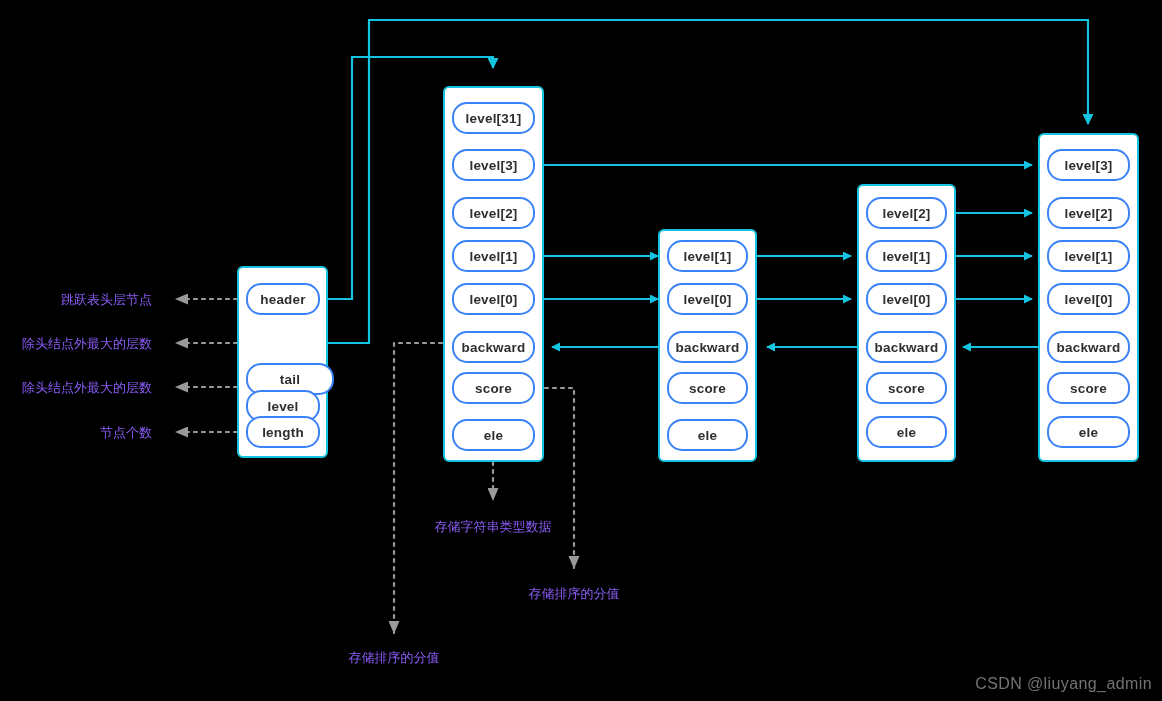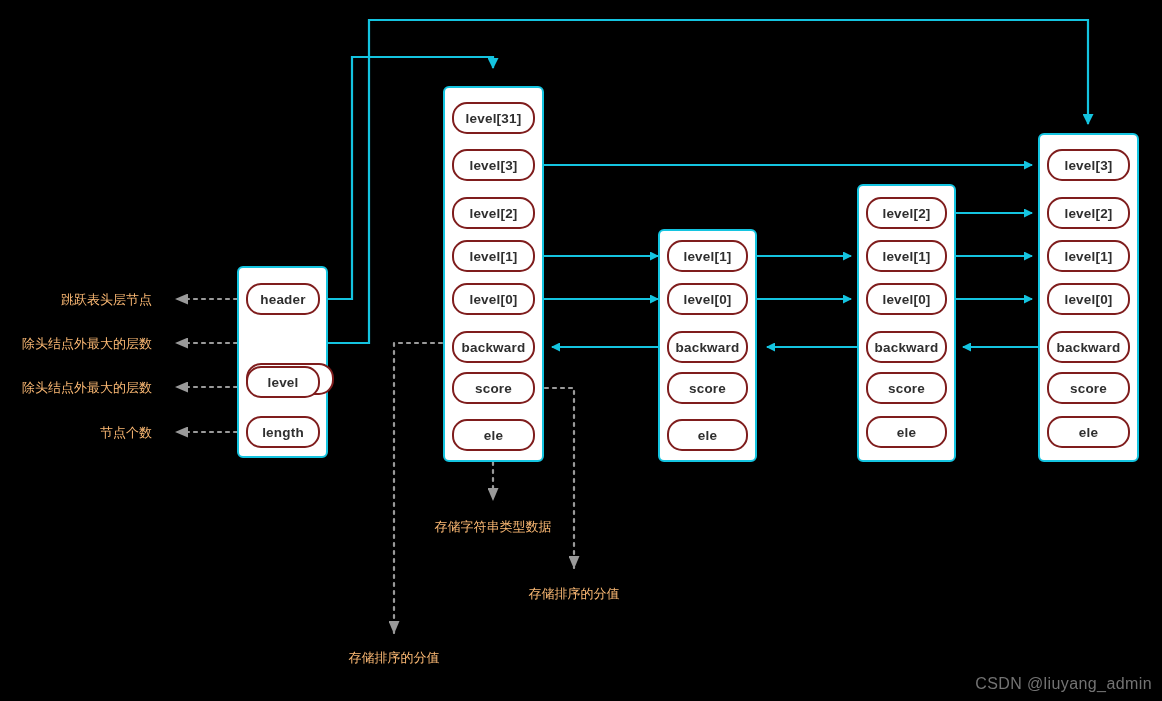--- a/index.html
+++ b/index.html
@@ -32,37 +32,37 @@
     box-sizing: border-box;
     border: 2px solid #14c4e0;
     border-radius: 6px;
     background: #ffffff;
     z-index: 3;
   }
   
   .cell {
     position: absolute;
     box-sizing: border-box;
-    border: 2px solid #7f1d1d;
+    border: 2px solid #3b82f6;
     border-radius: 15px;
     background: #ffffff;
     color: #2f2f2f;
     font-size: 13.5px;
     font-weight: bold;
     letter-spacing: 0.2px;
     display: flex;
     align-items: center;
     justify-content: center;
     z-index: 4;
   }
 
   
   .caption {
     position: absolute;
-    color: #fdba74;
+    color: #8b5cf6;
     font-size: 13px;
     white-space: nowrap;
     z-index: 5;
   }
   .caption.right   { text-align: right; transform: translate(-100%, 0); }
   .caption.center  { text-align: left; transform: translate(-50%, 0); }
 
   
   #watermark {
     position: absolute;
@@ -132,21 +132,21 @@
 
       <path d="M545,388 L574,388 L574,568" marker-end="url(#ah-grey)"></path>
 
       <path d="M442,343 L394,343 L394,633" marker-end="url(#ah-grey)"></path>
     </g>
   </svg>
 
   <div class="node" style="left:237px; top:266px; width:91px; height:192px;"></div>
   <div class="cell" style="left:246px; top:283px; width:74px; height:32px;">header</div>
   <div class="cell" style="left:246px; top:327px; width:88px; height:32px;margin-top:36px;">tail</div>
-  <div class="cell" style="left:246px; top:366px; width:74px; height:32px;">level</div>
+  <div class="cell" style="left:246px; top:390px; width:74px; height:32px;">level</div>
   <div class="cell" style="left:246px; top:416px; width:74px; height:32px;">length</div>
 
   <div class="node" style="left:443px; top:86px; width:101px; height:376px;"></div>
   <div class="cell" style="left:452px; top:102px; width:83px; height:32px;">level[31]</div>
   <div class="cell" style="left:452px; top:149px; width:83px; height:32px;">level[3]</div>
   <div class="cell" style="left:452px; top:197px; width:83px; height:32px;">level[2]</div>
   <div class="cell" style="left:452px; top:240px; width:83px; height:32px;">level[1]</div>
   <div class="cell" style="left:452px; top:283px; width:83px; height:32px;">level[0]</div>
   <div class="cell" style="left:452px; top:331px; width:83px; height:32px;">backward</div>
   <div class="cell" style="left:452px; top:372px; width:83px; height:32px;">score</div>

